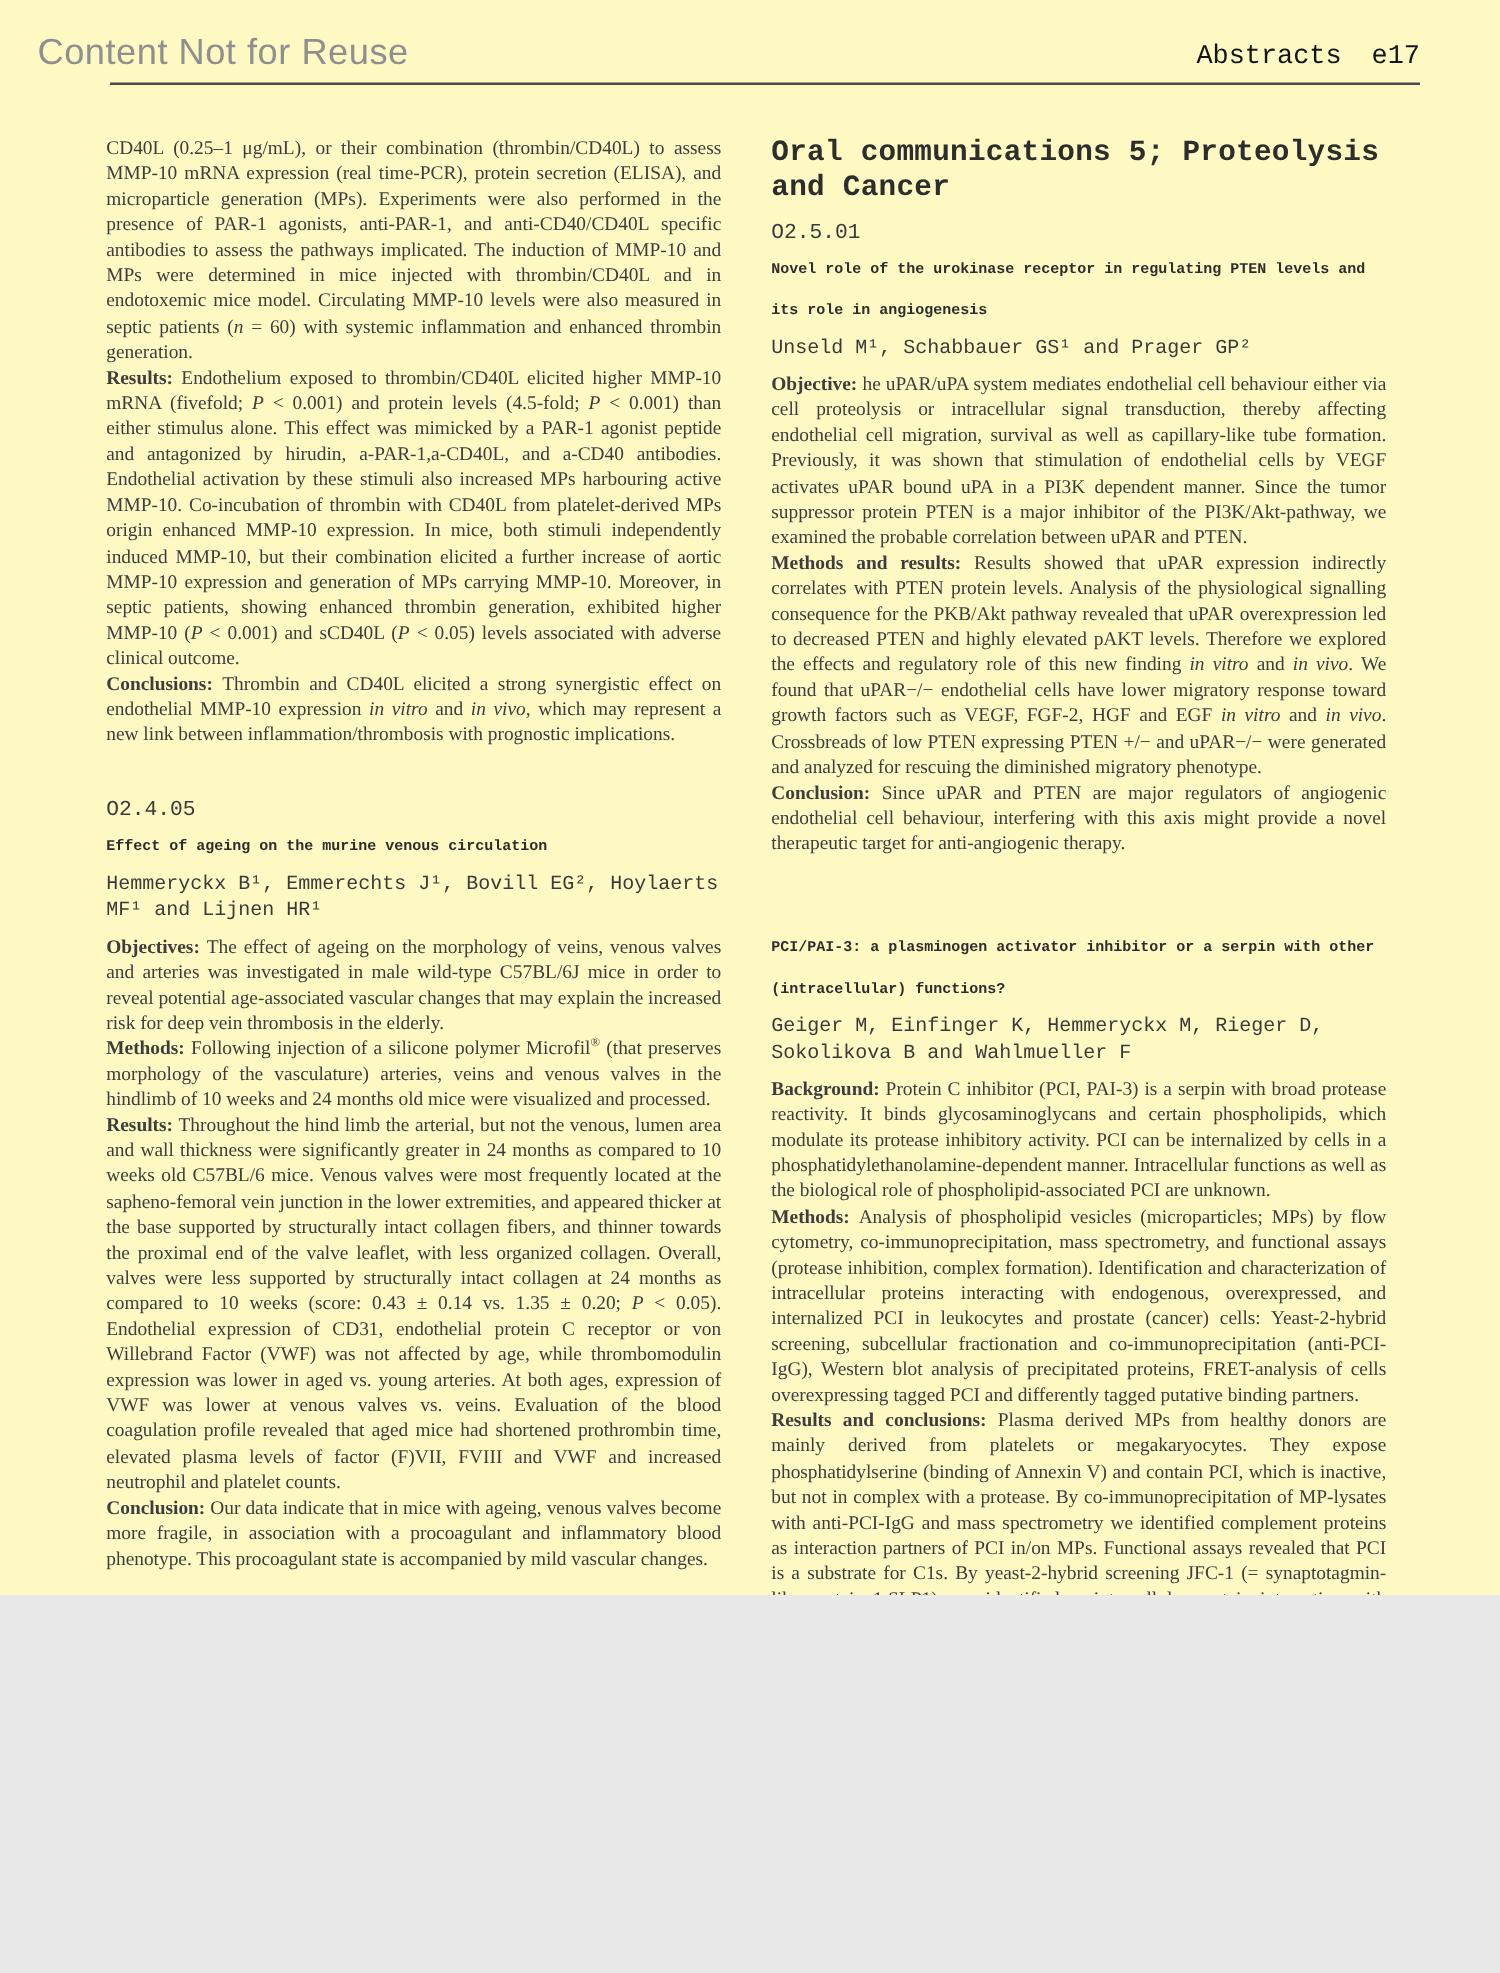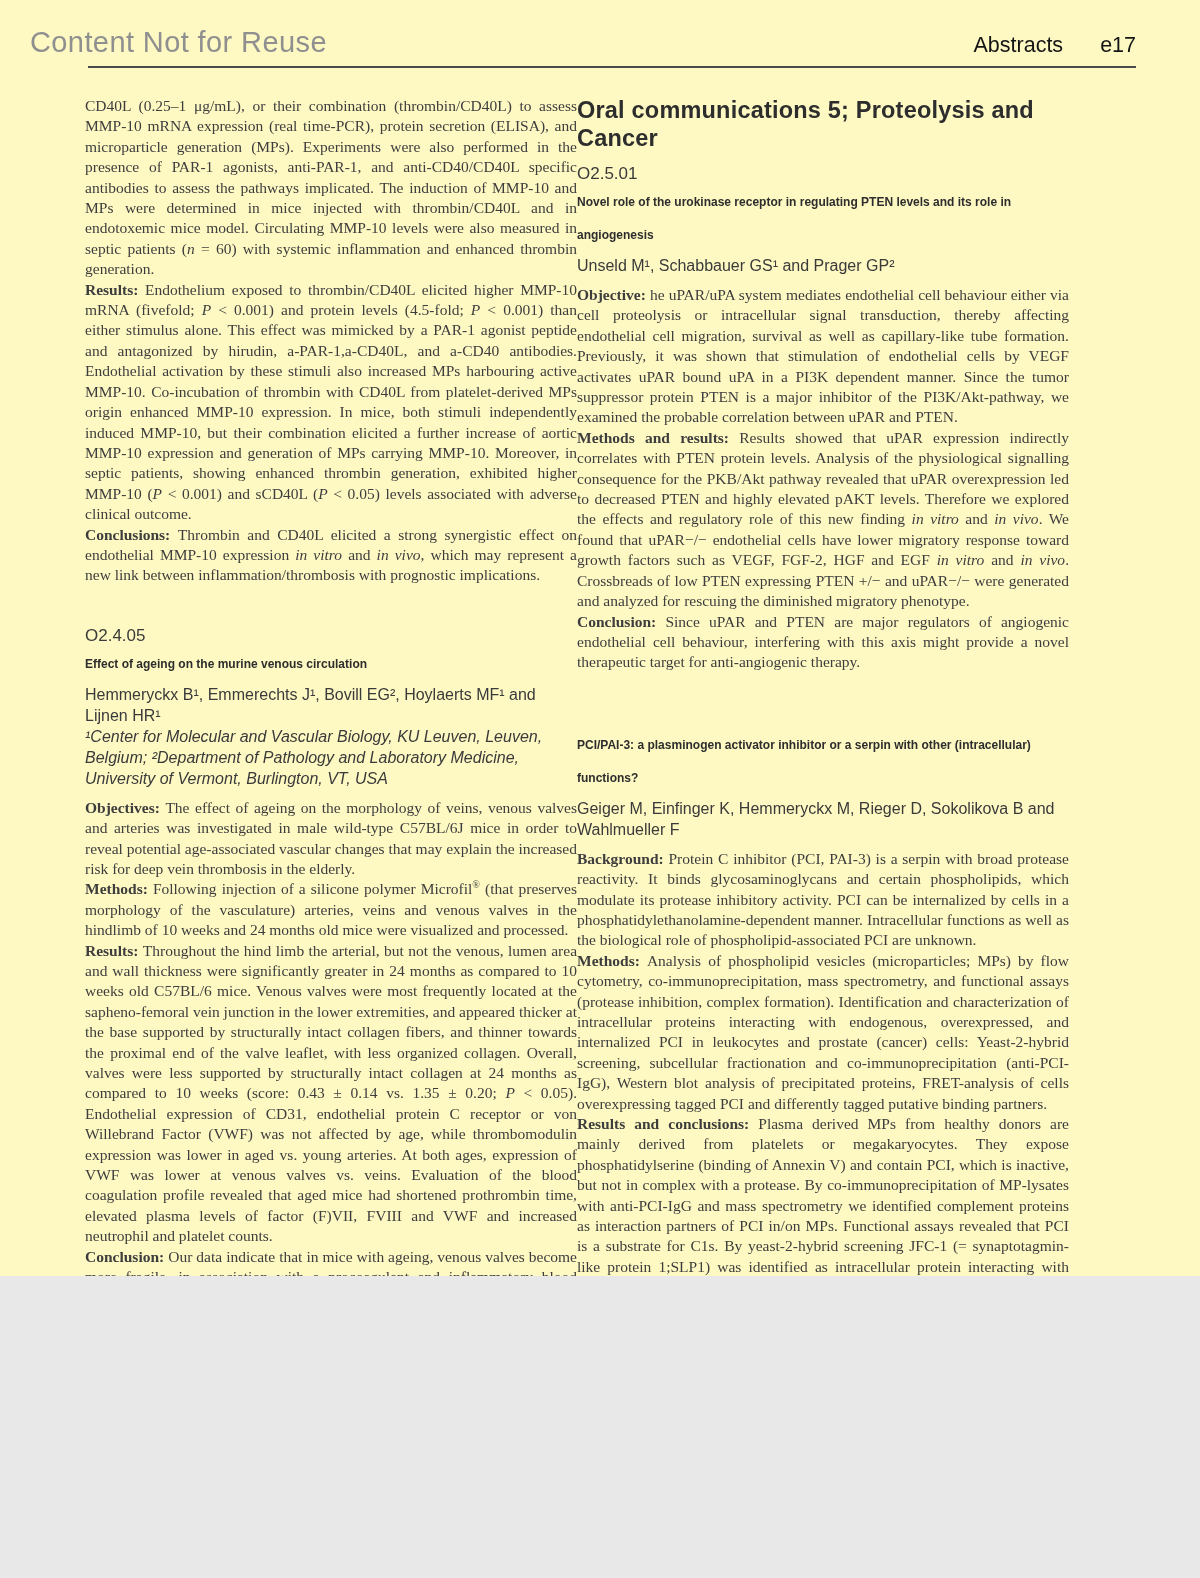--- a/index.html
+++ b/index.html
@@ -1,35 +1,35 @@
 <!DOCTYPE html>
 <html lang="en"><head>
 <meta charset="utf-8">
 <style>
   html,body { margin:0; padding:0; background:#e8e8e8; }
   .page {
     position:relative; width:1200px; height:1276px; margin:0 auto;
     background:#fef9c3; overflow:hidden; color:#3d3d3d;
   }
-  .sans { font-family:Liberation Sans, sans-serif; }
+  .sans { font-family:Liberation Mono, monospace; }
   .watermark {
     position:absolute; top:26px; left:30px;
     font-family:"Liberation Sans","DejaVu Sans",sans-serif;
     font-size:29px; color:#8f8f8f; letter-spacing:0.4px;
   }
   .running-head {
     position:absolute; top:33px; right:64px;
-    font-family:Liberation Sans, sans-serif;
-    font-size:21.5px; color:#141414; display:flex; gap:37px; align-items:flex-start;
+    font-family:Liberation Mono, monospace;
+    font-size:21.5px; color:#141414; display:flex; gap:24px; align-items:flex-start;
   }
   .rule {
     position:absolute; top:66px; left:88px; right:64px;
     border-top:2.5px solid #4a4a4a;
   }
-  .columns { position:absolute; top:96px; left:85px; display:flex; }
+  .columns { position:absolute; top:109px; left:85px; display:flex; gap:40px; }
   .col { width:492px; }
   p.body {
     margin:0; font-family:"Liberation Serif","DejaVu Serif",serif;
     font-size:15.5px; line-height:20.4px; text-align:justify; color:#3d3d3d;
   }
   .b { font-weight:700; }
   .i { font-style:italic; }
   .sup { vertical-align:super; font-size:0.65em; line-height:0; }
   .session {
     margin:0 0 10px 0; font-size:23.5px; line-height:28px; font-weight:700;
@@ -66,21 +66,20 @@
 
     <div class="col">
       <p class="body"><span>CD40L (0.25–1 μg/mL), or their combination (thrombin/CD40L) to assess MMP-10 mRNA expression (real time-PCR), protein secretion (ELISA), and microparticle generation (MPs). Experiments were also performed in the presence of PAR-1 agonists, anti-PAR-1, and anti-CD40/CD40L specific antibodies to assess the pathways implicated. The induction of MMP-10 and MPs were determined in mice injected with thrombin/CD40L and in endotoxemic mice model. Circulating MMP-10 levels were also measured in septic patients (</span><span class="i">n</span><span> = 60) with systemic inflammation and enhanced thrombin generation.</span></p>
       <p class="body"><span class="b">Results: </span><span>Endothelium exposed to thrombin/CD40L elicited higher MMP-10 mRNA (fivefold; </span><span class="i">P</span><span> &lt; 0.001) and protein levels (4.5-fold; </span><span class="i">P</span><span> &lt; 0.001) than either stimulus alone. This effect was mimicked by a PAR-1 agonist peptide and antagonized by hirudin, a-PAR-1,a-CD40L, and a-CD40 antibodies. Endothelial activation by these stimuli also increased MPs harbouring active MMP-10. Co-incubation of thrombin with CD40L from platelet-derived MPs origin enhanced MMP-10 expression. In mice, both stimuli independently induced MMP-10, but their combination elicited a further increase of aortic MMP-10 expression and generation of MPs carrying MMP-10. Moreover, in septic patients, showing enhanced thrombin generation, exhibited higher MMP-10 (</span><span class="i">P</span><span> &lt; 0.001) and sCD40L (</span><span class="i">P</span><span> &lt; 0.05) levels associated with adverse clinical outcome.</span></p>
       <p class="body"><span class="b">Conclusions: </span><span>Thrombin and CD40L elicited a strong synergistic effect on endothelial MMP-10 expression </span><span class="i">in vitro</span><span> and </span><span class="i">in vivo</span><span>, which may represent a new link between inflammation/thrombosis with prognostic implications.</span></p>
 
       <section class="gap-lg">
         <div class="abs-id sans">O2.4.05</div>
         <h3 class="abs-title sans">Effect of ageing on the murine venous circulation</h3>
         <div class="authors sans">Hemmeryckx B¹, Emmerechts J¹, Bovill EG², Hoylaerts MF¹ and Lijnen HR¹</div>
-        <div class="affil sans">¹Center for Molecular and Vascular Biology, KU Leuven, Leuven, Belgium; ²Department of Pathology and Laboratory Medicine, University of Vermont, Burlington, VT, USA</div>
         <div class="abs-body">
           <p class="body"><span class="b">Objectives: </span><span>The effect of ageing on the morphology of veins, venous valves and arteries was investigated in male wild-type C57BL/6J mice in order to reveal potential age-associated vascular changes that may explain the increased risk for deep vein thrombosis in the elderly.</span></p>
           <p class="body"><span class="b">Methods: </span><span>Following injection of a silicone polymer Microfil</span><span class="sup">®</span><span> (that preserves morphology of the vasculature) arteries, veins and venous valves in the hindlimb of 10 weeks and 24 months old mice were visualized and processed.</span></p>
           <p class="body"><span class="b">Results: </span><span>Throughout the hind limb the arterial, but not the venous, lumen area and wall thickness were significantly greater in 24 months as compared to 10 weeks old C57BL/6 mice. Venous valves were most frequently located at the sapheno-femoral vein junction in the lower extremities, and appeared thicker at the base supported by structurally intact collagen fibers, and thinner towards the proximal end of the valve leaflet, with less organized collagen. Overall, valves were less supported by structurally intact collagen at 24 months as compared to 10 weeks (score: 0.43 ± 0.14 vs. 1.35 ± 0.20; </span><span class="i">P</span><span> &lt; 0.05). Endothelial expression of CD31, endothelial protein C receptor or von Willebrand Factor (VWF) was not affected by age, while thrombomodulin expression was lower in aged vs. young arteries. At both ages, expression of VWF was lower at venous valves vs. veins. Evaluation of the blood coagulation profile revealed that aged mice had shortened prothrombin time, elevated plasma levels of factor (F)VII, FVIII and VWF and increased neutrophil and platelet counts.</span></p>
           <p class="body"><span class="b">Conclusion: </span><span>Our data indicate that in mice with ageing, venous valves become more fragile, in association with a procoagulant and inflammatory blood phenotype. This procoagulant state is accompanied by mild vascular changes.</span></p>
         </div>
       </section>
     </div>
 
     <div class="col">

